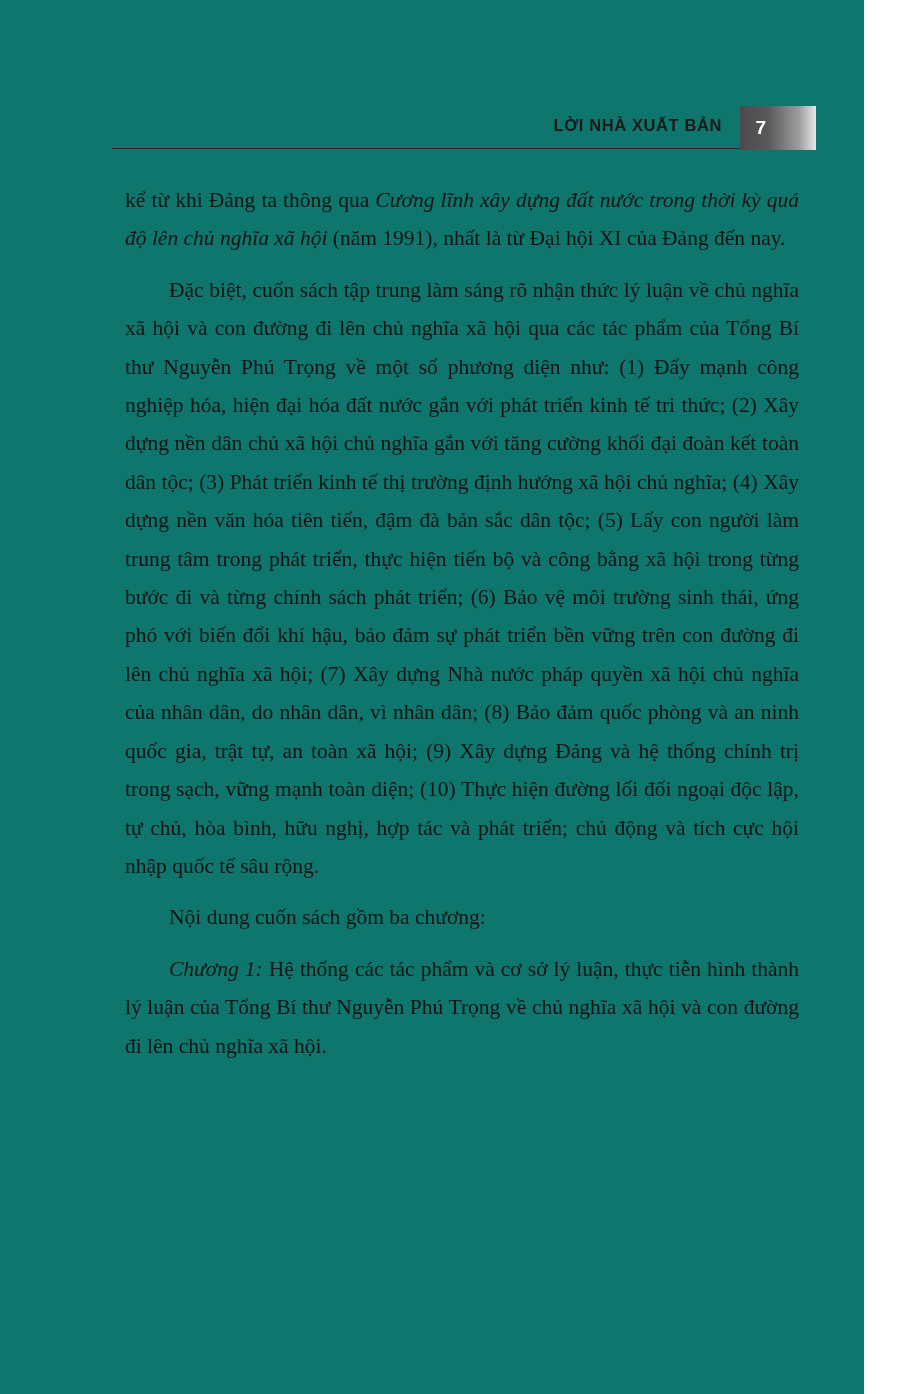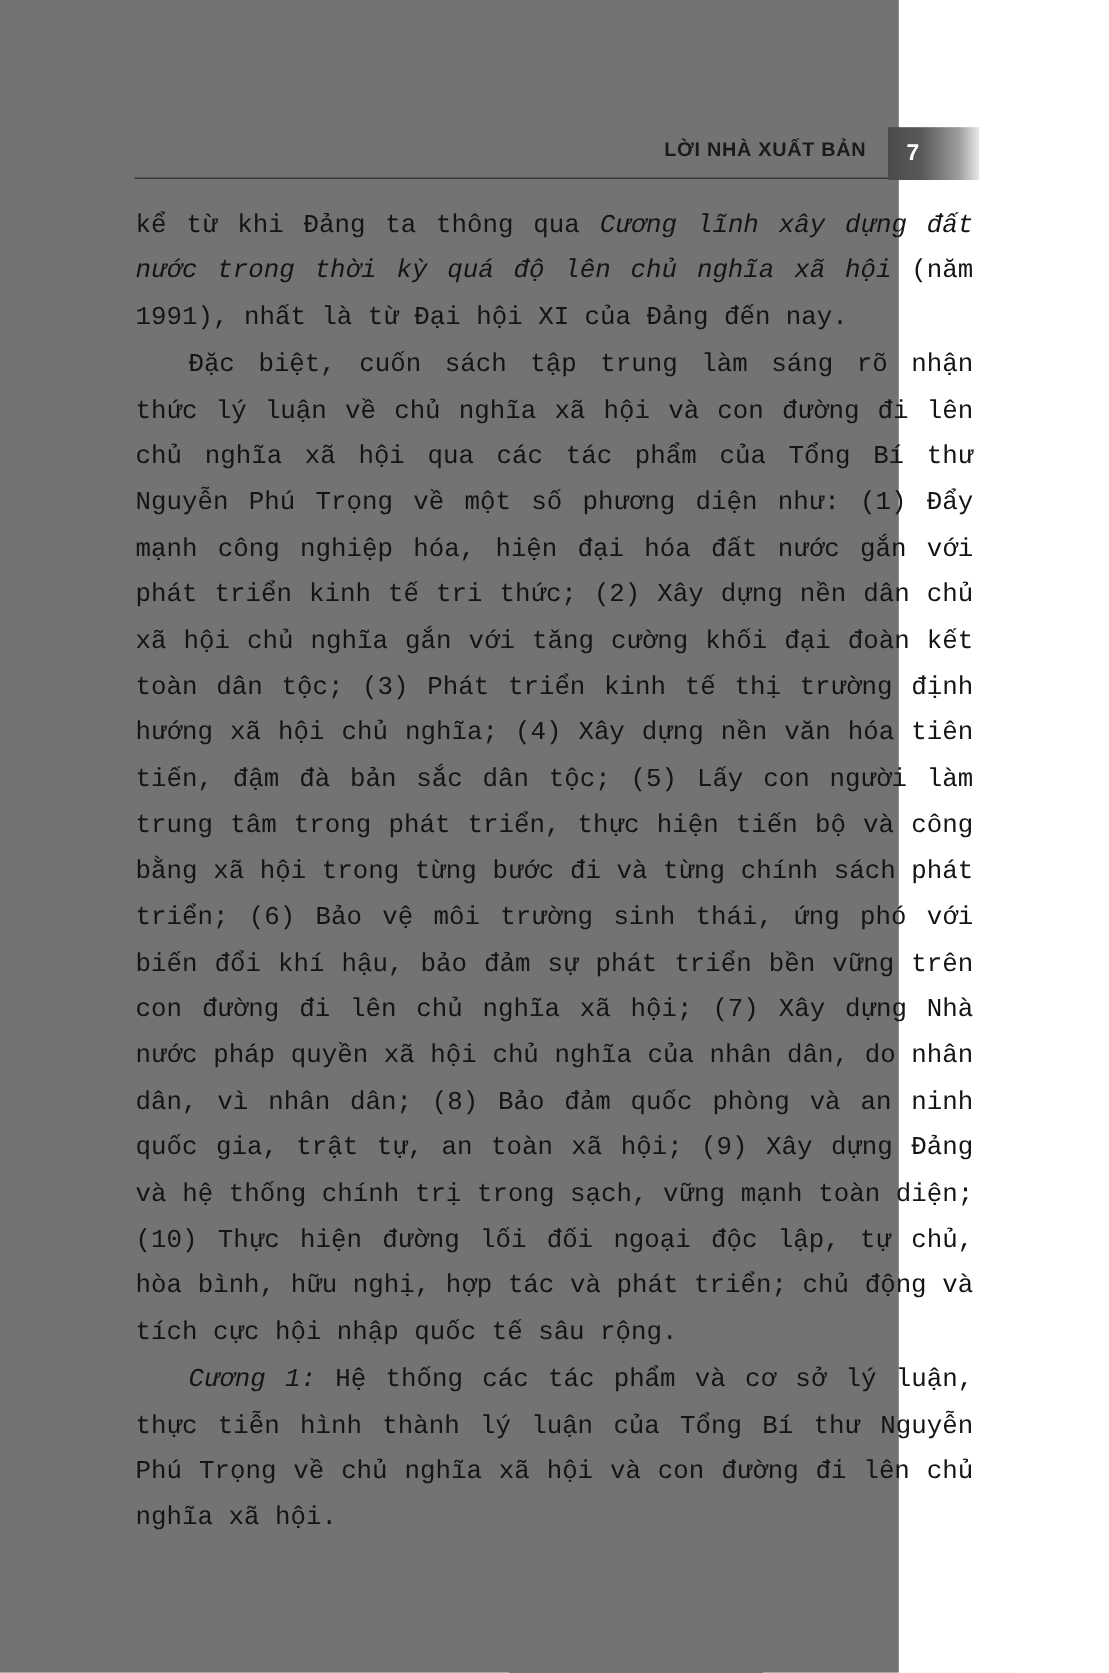--- a/index.html
+++ b/index.html
@@ -2,23 +2,23 @@
 <html lang="vi"><head>
 <meta charset="utf-8">
 <style>
   html, body {
     margin: 0;
     padding: 0;
     background: #ffffff;
   }
   .page {
     position: relative;
-    width: 749px;
+    width: 864px;
     height: 1394px;
-    background: #737373;
+    background: #0f766e;
     font-family: "Liberation Serif", serif;
     color: #111111;
     box-sizing: border-box;
   }
 
   
   .header {
     position: absolute;
     top: 108px;
     left: 112px;
@@ -68,22 +68,21 @@
     top: 168px;
     left: 112px;
     width: 700px;
     font-size: 21.5px;
     line-height: 38.4px;
     text-align: justify;
     text-justify: inter-word;
     color: #141414;
   }
   .body-text p {
-    margin: 1px;
-    font-family: Liberation Mono, monospace;
+    margin: 13px;
   }
   .indent {
     text-indent: 44px;
   }
   .it {
     font-style: italic;
   }
 </style>
 </head>
 <body>
@@ -96,18 +95,19 @@
     <div class="page-number-box"></div>
     <div class="page-number">7</div>
   </div>
 
   <div class="body-text">
 
     <p><span>kể từ khi Đảng ta thông qua </span><span class="it">Cương lĩnh xây dựng đất nước trong thời kỳ quá độ lên chủ nghĩa xã hội</span><span> (năm 1991), nhất là từ Đại hội XI của Đảng đến nay.</span></p>
 
     <p class="indent">Đặc biệt, cuốn sách tập trung làm sáng rõ nhận thức lý luận về chủ nghĩa xã hội và con đường đi lên chủ nghĩa xã hội qua các tác phẩm của Tổng Bí thư Nguyễn Phú Trọng về một số phương diện như: (1) Đẩy mạnh công nghiệp hóa, hiện đại hóa đất nước gắn với phát triển kinh tế tri thức; (2) Xây dựng nền dân chủ xã hội chủ nghĩa gắn với tăng cường khối đại đoàn kết toàn dân tộc; (3) Phát triển kinh tế thị trường định hướng xã hội chủ nghĩa; (4) Xây dựng nền văn hóa tiên tiến, đậm đà bản sắc dân tộc; (5) Lấy con người làm trung tâm trong phát triển, thực hiện tiến bộ và công bằng xã hội trong từng bước đi và từng chính sách phát triển; (6) Bảo vệ môi trường sinh thái, ứng phó với biến đổi khí hậu, bảo đảm sự phát triển bền vững trên con đường đi lên chủ nghĩa xã hội; (7) Xây dựng Nhà nước pháp quyền xã hội chủ nghĩa của nhân dân, do nhân dân, vì nhân dân; (8) Bảo đảm quốc phòng và an ninh quốc gia, trật tự, an toàn xã hội; (9) Xây dựng Đảng và hệ thống chính trị trong sạch, vững mạnh toàn diện; (10) Thực hiện đường lối đối ngoại độc lập, tự chủ, hòa bình, hữu nghị, hợp tác và phát triển; chủ động và tích cực hội nhập quốc tế sâu rộng.</p>
 
+    <p class="indent">Nội dung cuốn sách gồm ba chương:</p>
 
-    <p class="indent"><span class="it">Cương 1:</span><span> Hệ thống các tác phẩm và cơ sở lý luận, thực tiễn hình thành lý luận của Tổng Bí thư Nguyễn Phú Trọng về chủ nghĩa xã hội và con đường đi lên chủ nghĩa xã hội.</span></p>
+    <p class="indent"><span class="it">Chương 1:</span><span> Hệ thống các tác phẩm và cơ sở lý luận, thực tiễn hình thành lý luận của Tổng Bí thư Nguyễn Phú Trọng về chủ nghĩa xã hội và con đường đi lên chủ nghĩa xã hội.</span></p>
 
 
   </div>
 </div>
 
 </body></html>

